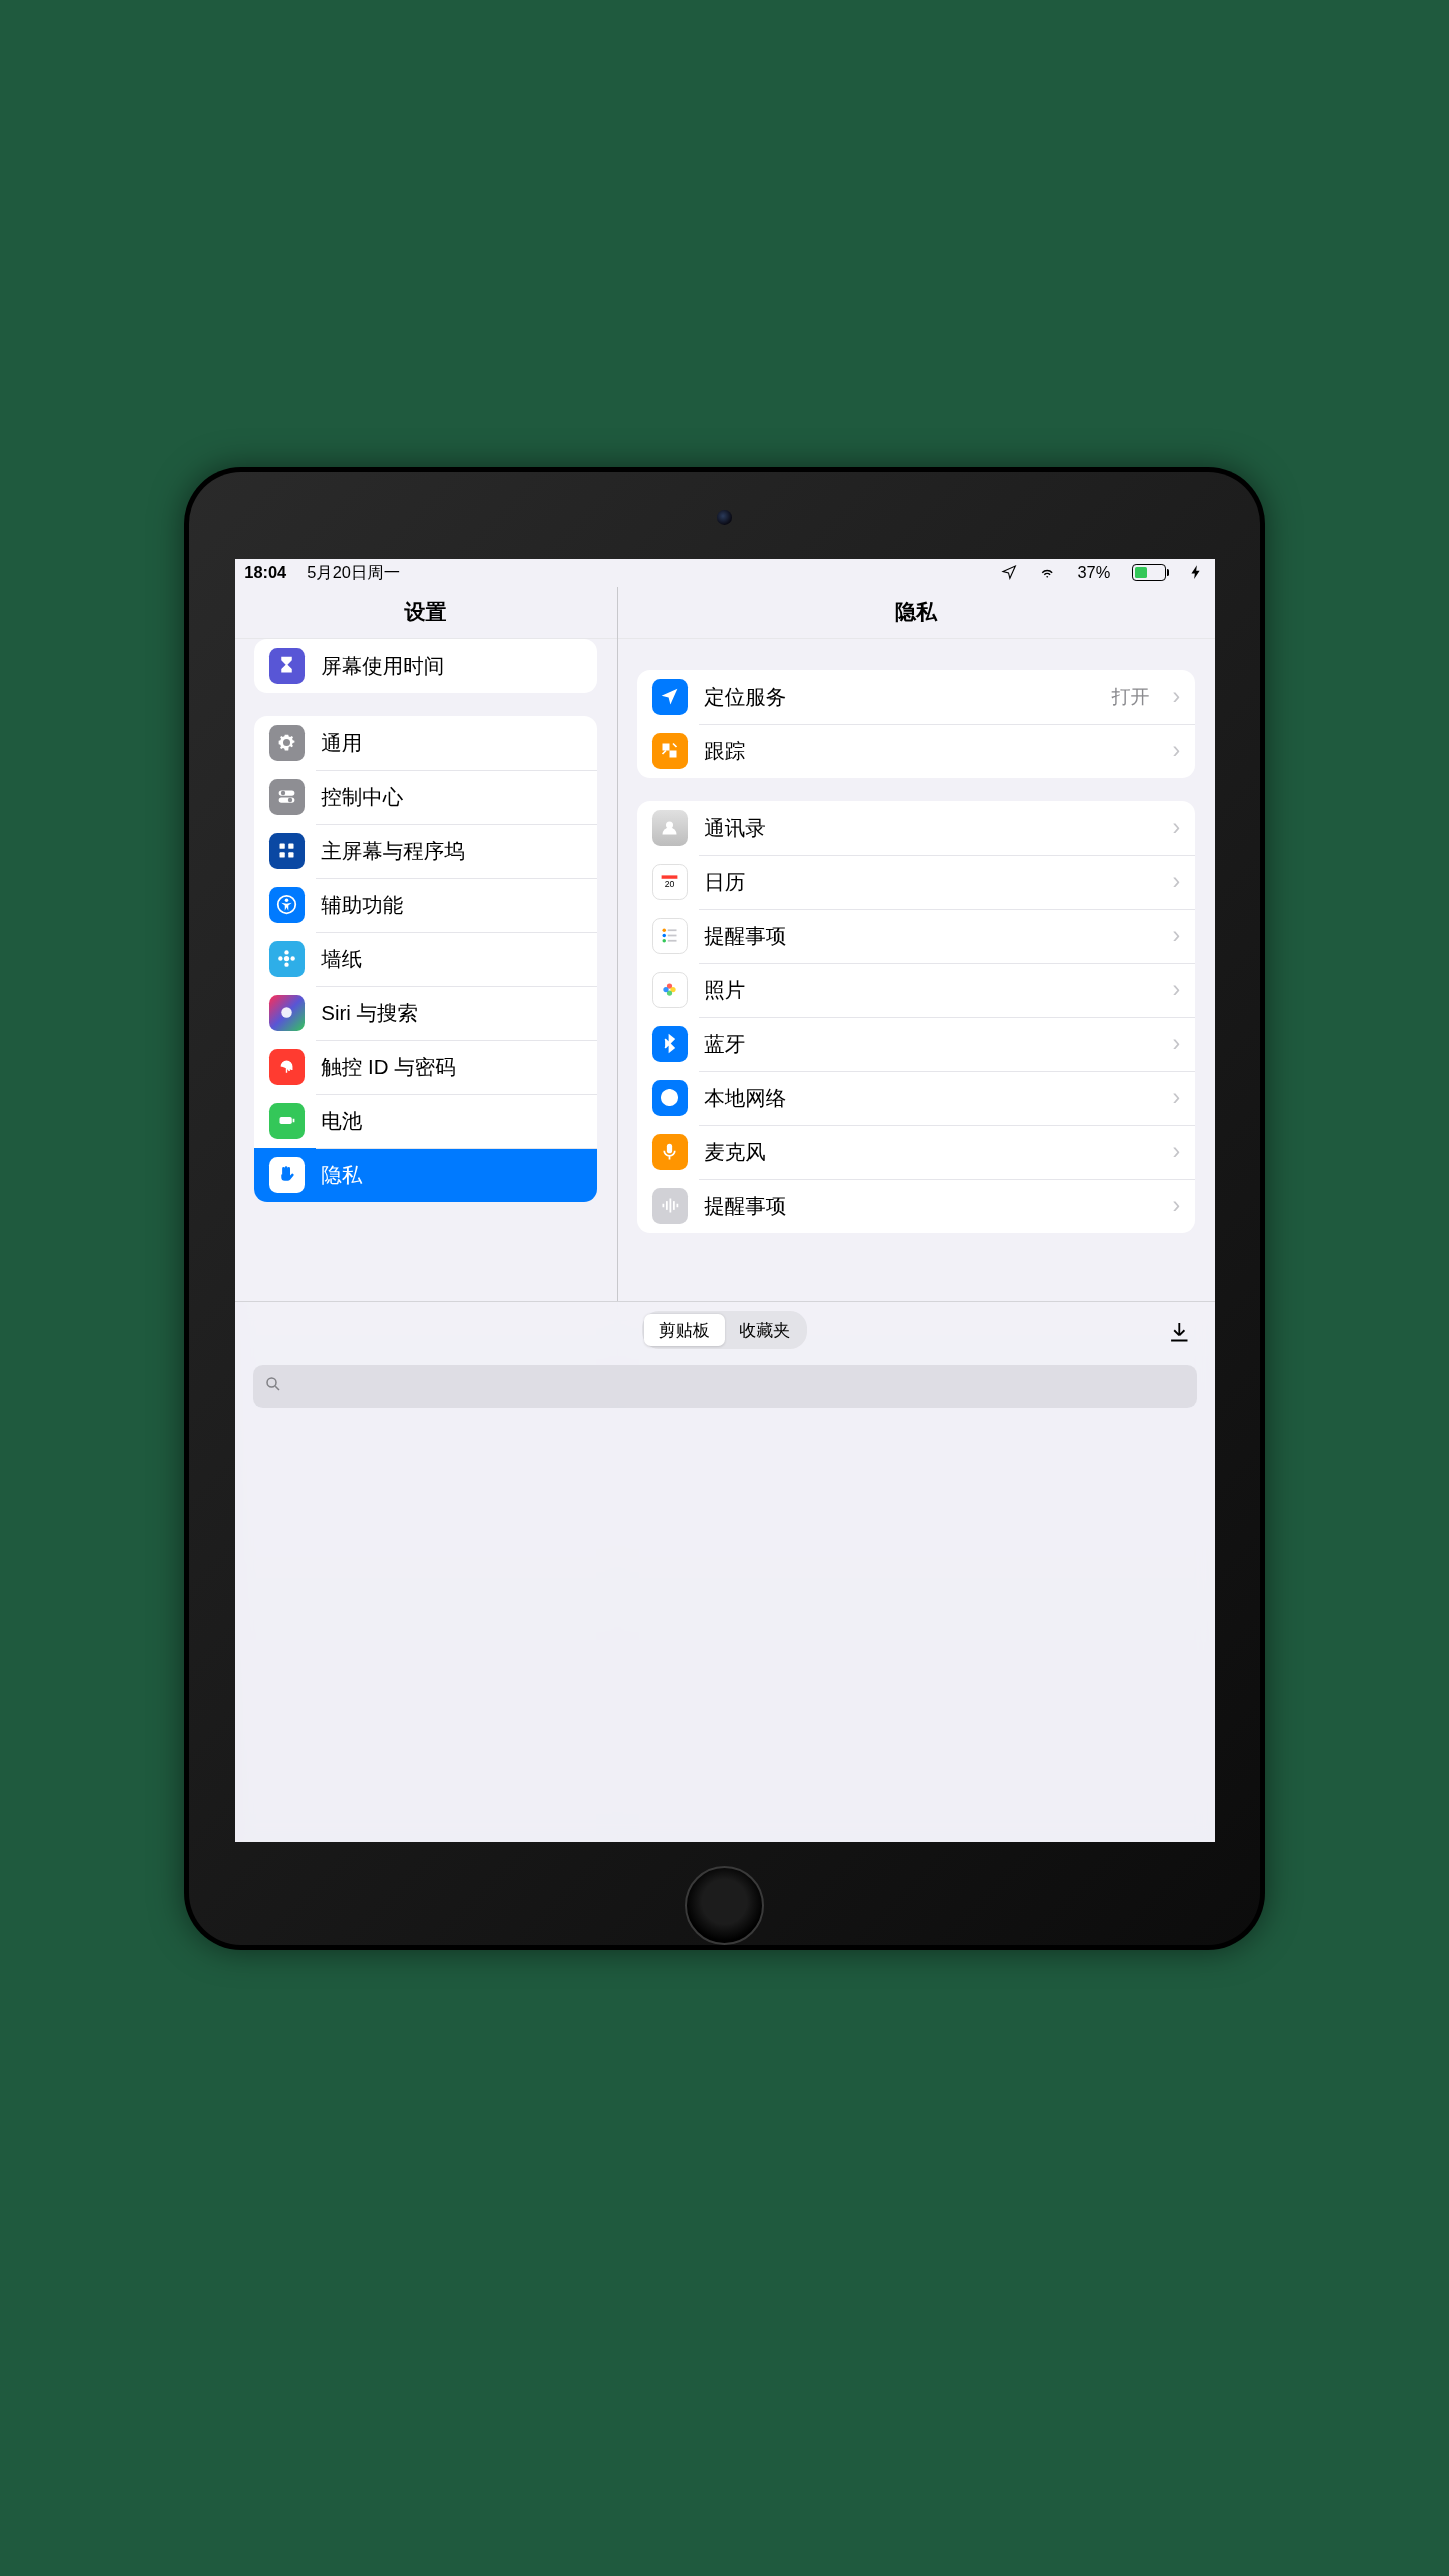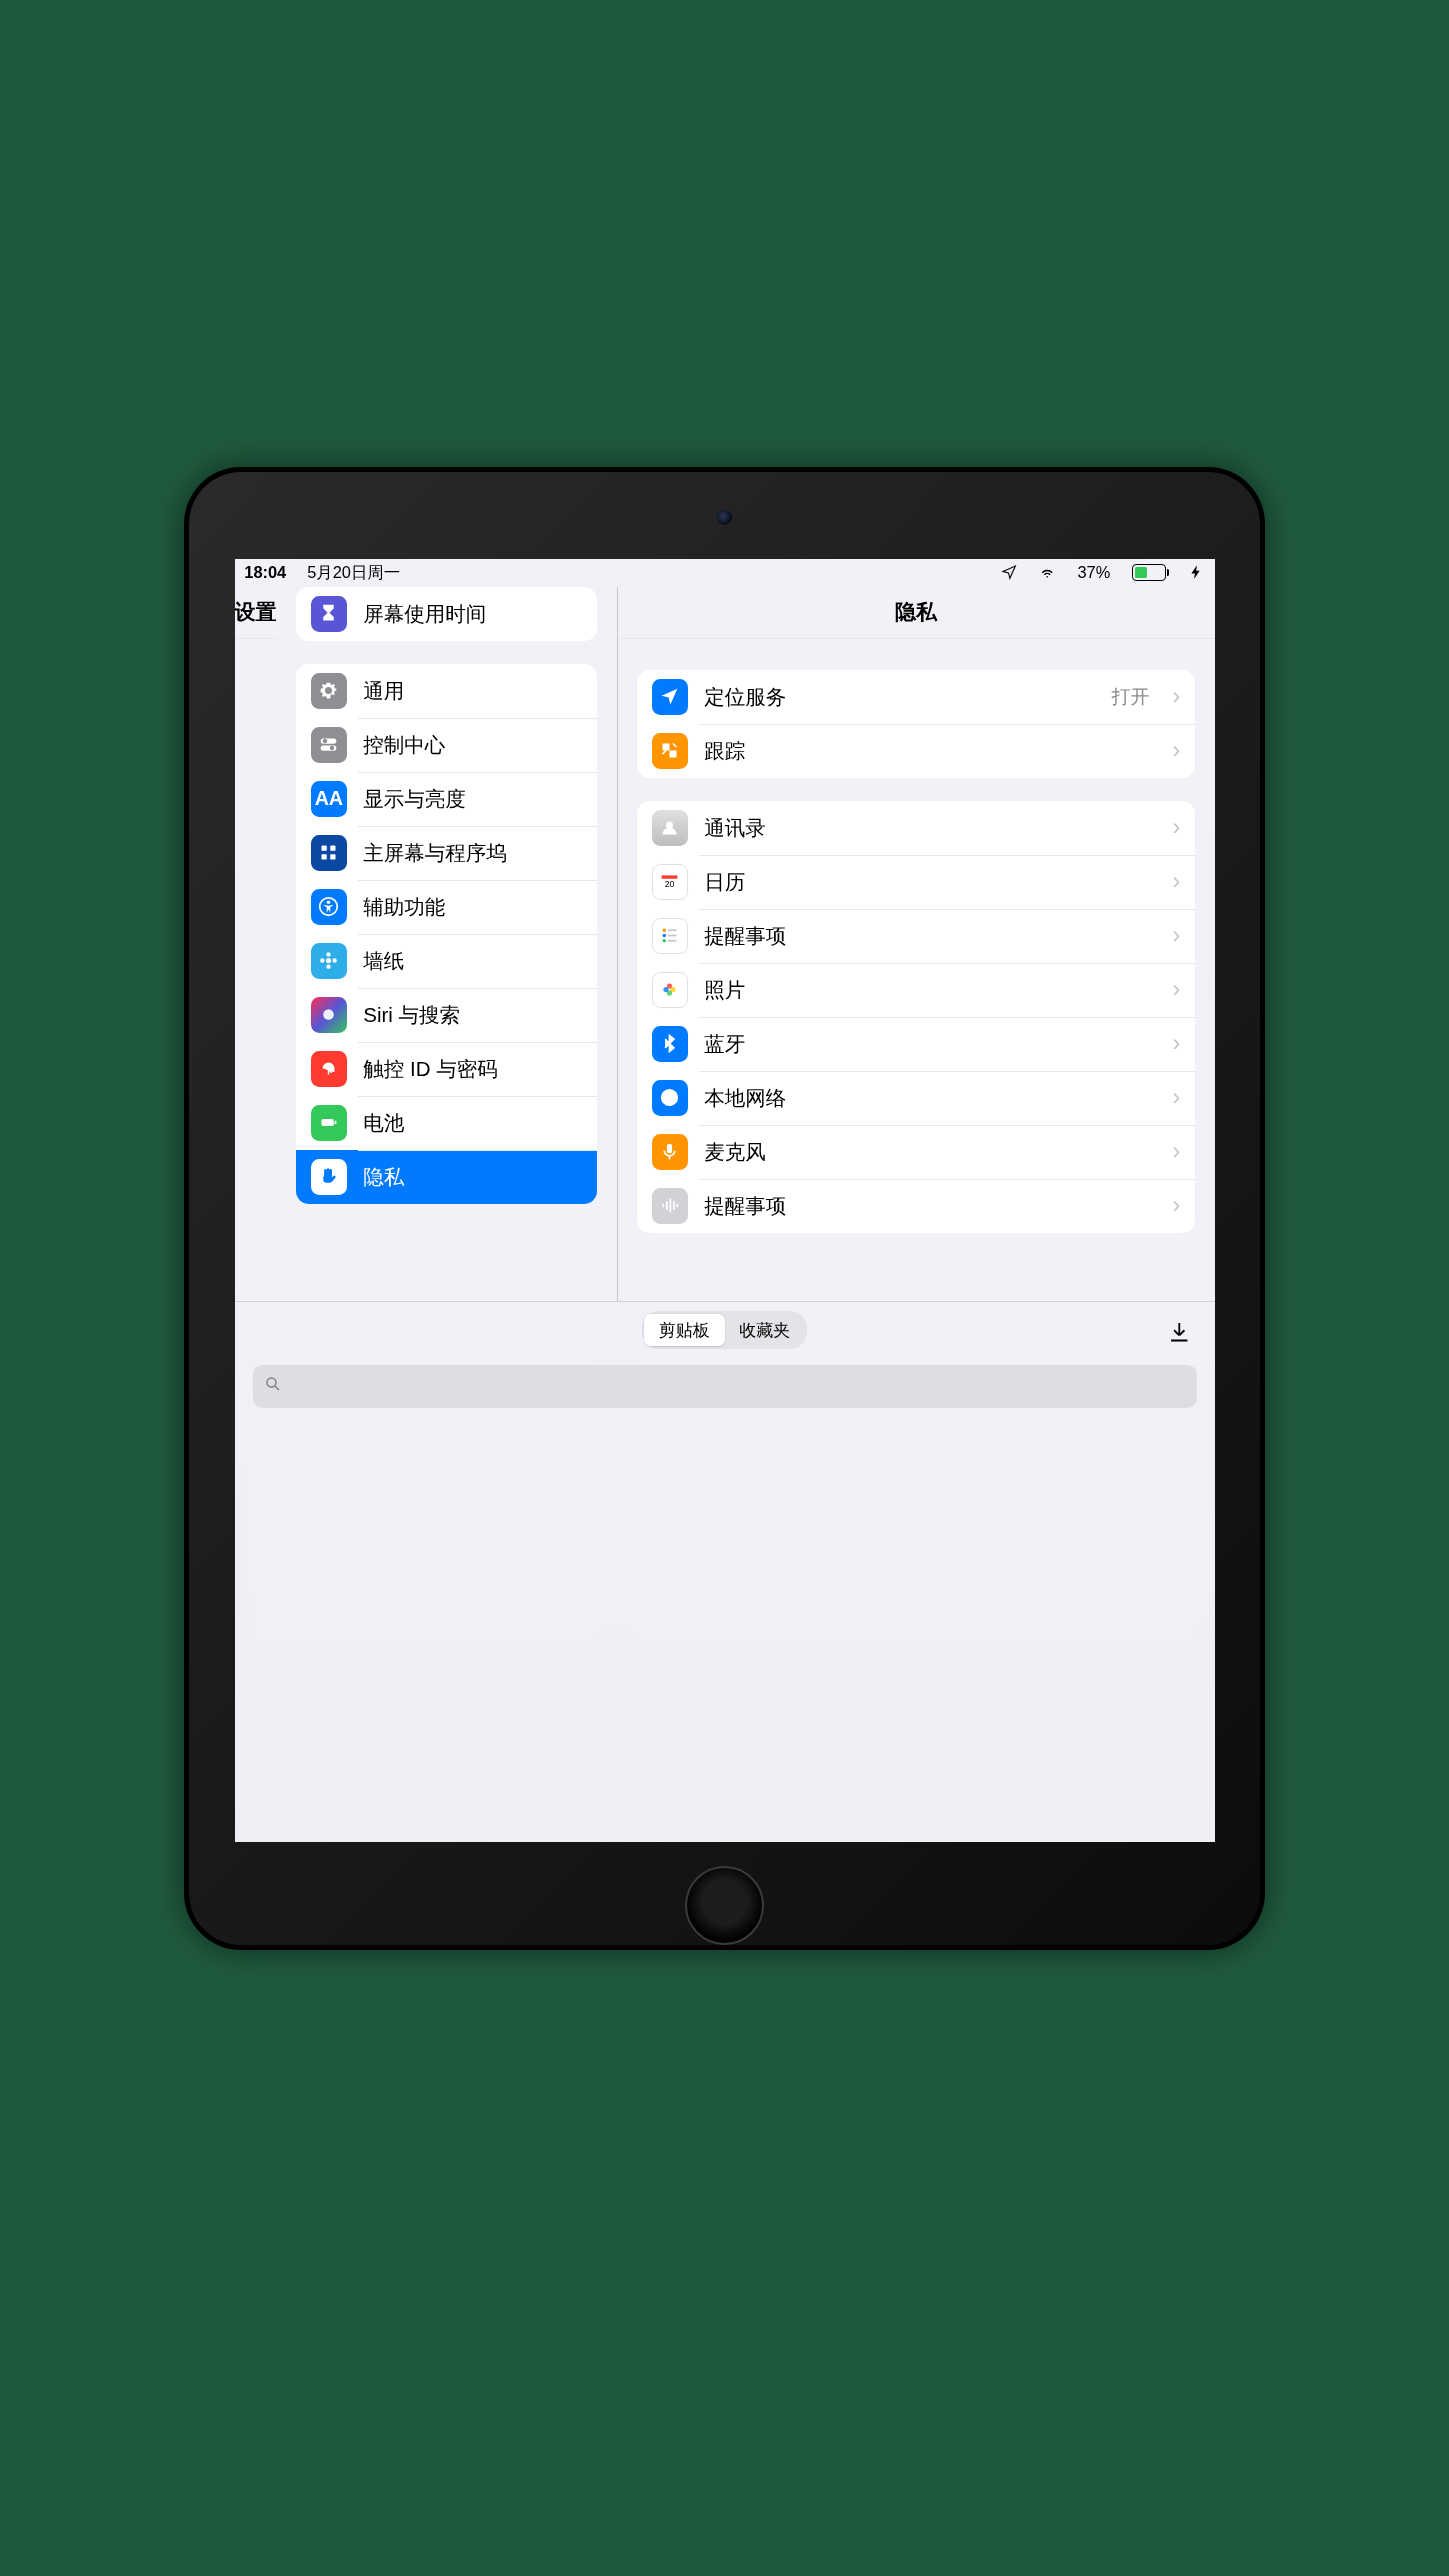--- a/index.html
+++ b/index.html
@@ -89,21 +89,21 @@
     display: flex;
     position: absolute;
     top: 28px; left:0; right:0; bottom:0;
     background: #f2f1f7;
   }
   .sidebar {
     width: 383px;
     border-right: 0.8px solid #c8c8cc;
     background: #f2f1f7;
     display: flex;
-    flex-direction: row;
+    flex-direction: column;
   }
   .sidebar-header, .detail-header {
     height: 52px;
     display: flex;
     align-items: center;
     justify-content: center;
     font-size: 21px;
     font-weight: 600;
     color: #000;
     background: #f2f1f7;
@@ -270,24 +270,20 @@
               <div class="row">
                 <span class="icon bg-grey">
                   <svg class="ic" viewBox="0 0 24 24">
                       <rect x="3" y="5" width="18" height="6" rx="3" fill="#fff"></rect>
                       <rect x="3" y="13" width="18" height="6" rx="3" fill="#fff"></rect>
                       <circle cx="8" cy="8" r="2.5" fill="#8e8e93"></circle>
                       <circle cx="16" cy="16" r="2.5" fill="#8e8e93"></circle>
                     </svg>
                 </span>
                 <span class="label">控制中心</span>
-              </div>
-              <div class="row">
-                <span class="icon bg-blue" style="font-weight:700;">AA</span>
-                <span class="label">显示与亮度</span>
               </div>
               <div class="row">
                 <span class="icon bg-dblue">
                   <svg class="ic" viewBox="0 0 24 24">
                       <rect x="4" y="4" width="6" height="6" rx="1"></rect>
                       <rect x="14" y="4" width="6" height="6" rx="1"></rect>
                       <rect x="4" y="14" width="6" height="6" rx="1"></rect>
                       <rect x="14" y="14" width="6" height="6" rx="1"></rect>
                     </svg>
                 </span>

